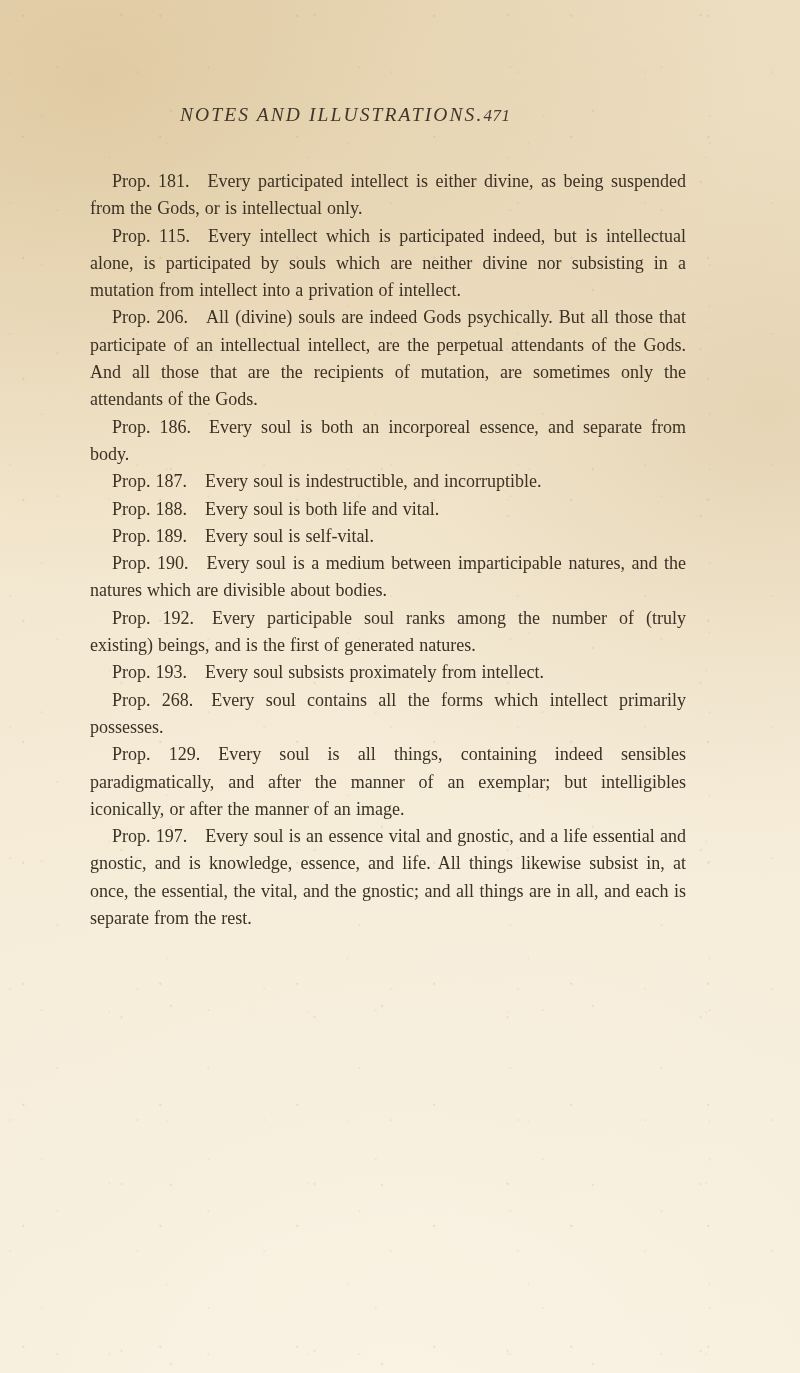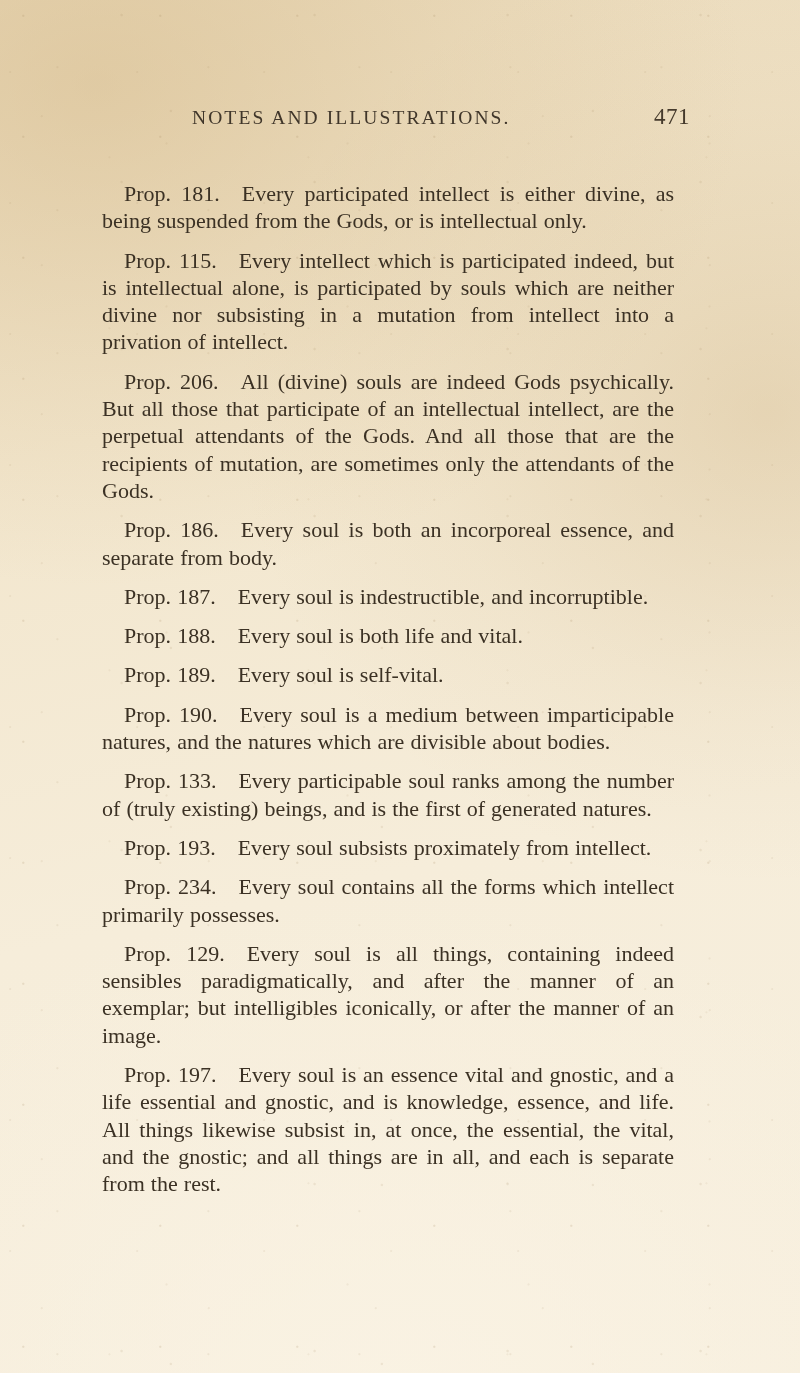--- a/index.html
+++ b/index.html
@@ -42,55 +42,55 @@
       radial-gradient(circle at 92% 88%, rgba(150,120,78,0.30) 0.6px, rgba(0,0,0,0) 1.6px),
       radial-gradient(circle at 8%  55%, rgba(150,120,78,0.30) 0.6px, rgba(0,0,0,0) 1.5px),
       radial-gradient(circle at 55% 92%, rgba(150,120,78,0.28) 0.6px, rgba(0,0,0,0) 1.5px);
     background-size: 137px 121px, 193px 167px, 151px 143px, 211px 179px,
                      167px 149px, 181px 163px, 127px 131px, 199px 171px;
   }
 
   
   .running-head {
     position: absolute;
-    left: 88px;
+    left: 76px;
     right: 110px;
     top: 104px;
     height: 30px;
     display: flex;
     align-items: baseline;
-    justify-content: space-between;
+    font-style: italic;
   }
   .head-title {
     font-size: 19.5px;
     letter-spacing: 2.1px;
     color: #40362a;
     text-transform: uppercase;
     font-variant: small-caps;
     white-space: nowrap;
     padding-left: 104px;
   }
   .folio {
-    font-size: 23px;
+    font-size: 17px;
     color: #453a2c;
     letter-spacing: 0.5px;
     font-family: "Liberation Serif", "DejaVu Serif", serif;
   }
 
   
   .textblock {
     position: absolute;
     left: 90px;
     top: 168px;
     width: 596px;
   }
   p.prop {
-    margin: 12px;
+    margin: 0;
     text-indent: 22px;
-    font-size: 22px;
+    font-size: 18px;
     line-height: 27.3px;
     color: #3b3124;
     text-align: justify;
     text-justify: inter-word;
     word-spacing: 0.6px;
     -webkit-font-smoothing: antialiased;
   }
   
   .lbl { white-space: nowrap; }
   .lbl::after { content: "\2007\2007"; }
@@ -108,19 +108,19 @@
 
   <div class="textblock">
       <p class="prop"><span class="lbl">Prop. 181.</span><span>Every participated intellect is either divine, as being suspended from the Gods, or is intellectual only.</span></p>
       <p class="prop"><span class="lbl">Prop. 115.</span><span>Every intellect which is participated indeed, but is intellectual alone, is participated by souls which are neither divine nor subsisting in a mutation from intellect into a privation of intellect.</span></p>
       <p class="prop"><span class="lbl">Prop. 206.</span><span>All (divine) souls are indeed Gods psychically. But all those that participate of an intellectual intellect, are the perpetual attendants of the Gods. And all those that are the recipients of mutation, are sometimes only the attendants of the Gods.</span></p>
       <p class="prop"><span class="lbl">Prop. 186.</span><span>Every soul is both an incorporeal essence, and separate from body.</span></p>
       <p class="prop"><span class="lbl">Prop. 187.</span><span>Every soul is indestructible, and incorruptible.</span></p>
       <p class="prop"><span class="lbl">Prop. 188.</span><span>Every soul is both life and vital.</span></p>
       <p class="prop"><span class="lbl">Prop. 189.</span><span>Every soul is self-vital.</span></p>
       <p class="prop"><span class="lbl">Prop. 190.</span><span>Every soul is a medium between imparticipable natures, and the natures which are divisible about bodies.</span></p>
-      <p class="prop"><span class="lbl">Prop. 133.</span><span>Every participable soul ranks among the number of (truly existing) beings, and is the first of generated natures.</span></p>
+      <p class="prop"><span class="lbl">Prop. 192.</span><span>Every participable soul ranks among the number of (truly existing) beings, and is the first of generated natures.</span></p>
       <p class="prop"><span class="lbl">Prop. 193.</span><span>Every soul subsists proximately from intellect.</span></p>
-      <p class="prop"><span class="lbl">Prop. 234.</span><span>Every soul contains all the forms which intellect primarily possesses.</span></p>
+      <p class="prop"><span class="lbl">Prop. 268.</span><span>Every soul contains all the forms which intellect primarily possesses.</span></p>
       <p class="prop"><span class="lbl">Prop. 129.</span><span>Every soul is all things, containing indeed sensibles paradigmatically, and after the manner of an exemplar; but intelligibles iconically, or after the manner of an image.</span></p>
       <p class="prop"><span class="lbl">Prop. 197.</span><span>Every soul is an essence vital and gnostic, and a life essential and gnostic, and is knowledge, essence, and life. All things likewise subsist in, at once, the essential, the vital, and the gnostic; and all things are in all, and each is separate from the rest.</span></p>
     </div>
 </div>
 
 </body></html>

